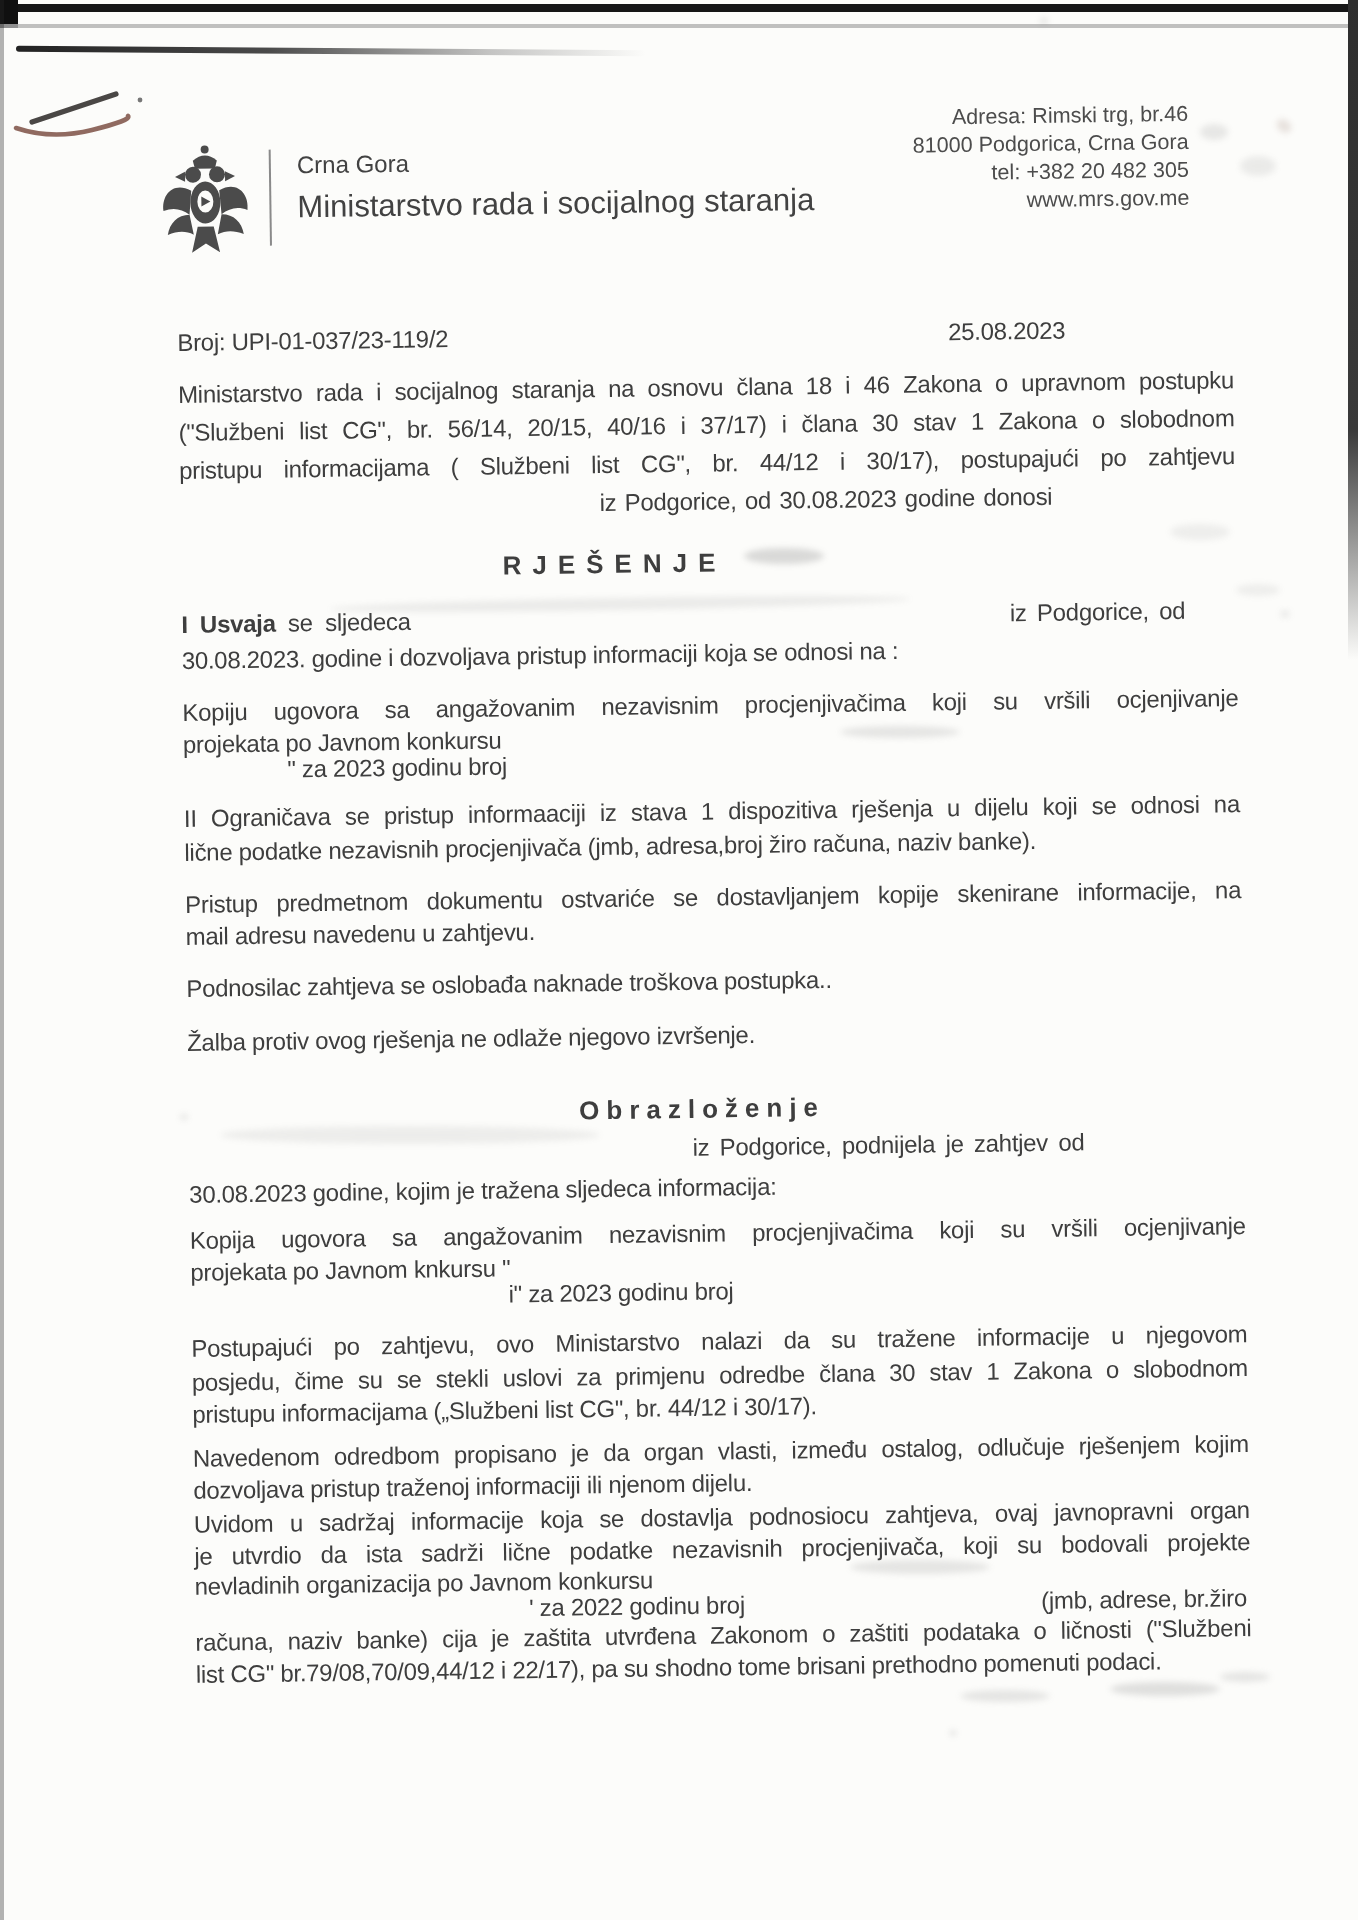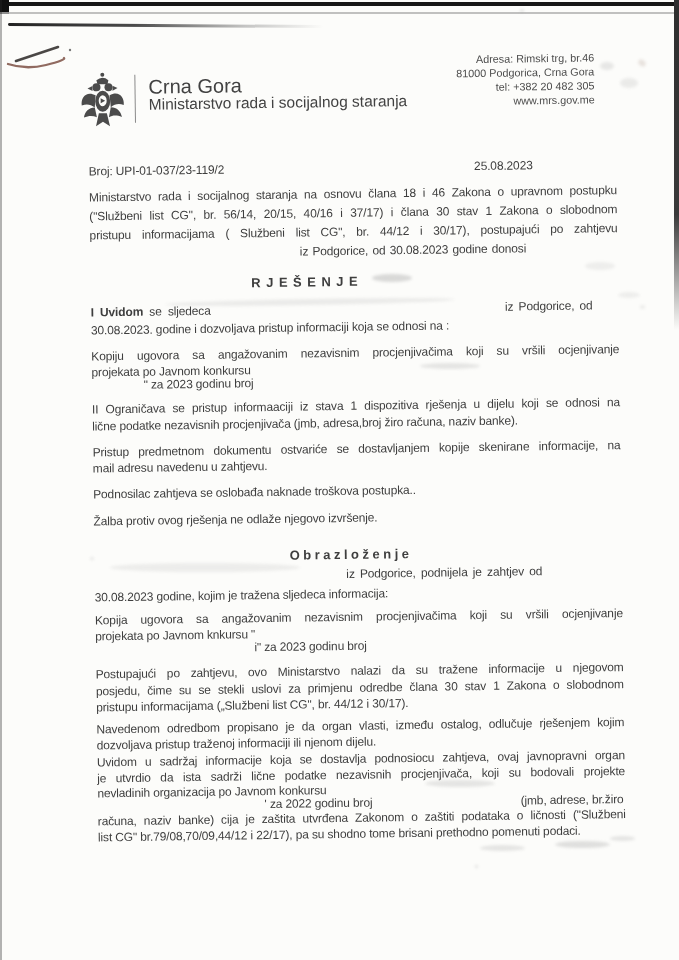--- a/index.html
+++ b/index.html
@@ -13,21 +13,21 @@
               background:linear-gradient(to bottom,#2e2e2e 0%,#3a3a3a 65%,rgba(60,60,60,0) 100%);}
   .edge-left{position:absolute;left:0;top:0;width:2px;height:100%;background:rgba(40,40,40,.35);}
   .penline{position:absolute;left:8px;top:24px;width:315px;height:3px;border-radius:2px;
            transform:rotate(.4deg);
            background:linear-gradient(to right,#222 0%,#4a4a4a 40%,rgba(110,110,110,.4) 75%,rgba(120,120,120,0) 100%);}
   .sm{position:absolute;background:#8a8a8a;filter:blur(1.5px);border-radius:50%;}
   
   .doc{position:absolute;inset:0;transform:rotate(-0.8deg);}
   .logo{position:absolute;left:84px;top:68px;width:48px;height:60px;}
   .divider{position:absolute;left:140px;top:72px;width:1.3px;height:48px;background:#8a8a8a;}
-  .org1{position:absolute;left:154px;top:73px;font-size:20px;color:#424242;}
+  .org1{position:absolute;left:154px;top:73px;font-size:12px;color:#424242;}
   .org2{position:absolute;left:154px;top:93px;font-size:15.5px;color:#424242;}
   .addr{position:absolute;right:79px;top:54px;text-align:right;font-size:10.8px;line-height:14px;color:#4c4c4c;}
   .addr span{display:block;}
   .content{position:absolute;left:93px;top:0;width:528px;height:100%;}
   .ln{position:absolute;left:0;right:0;font-size:12px;line-height:15px;letter-spacing:-0.15px;color:#3e3e3e;}
   .full{text-align:justify;text-align-last:justify;}
   .row{display:flex;}
   .b{font-weight:bold;}
   .t1{font-weight:bold;font-size:13px;letter-spacing:5.5px;text-align:center;transform:translateX(-47px);}
   .t2{font-weight:bold;font-size:13px;letter-spacing:3.5px;text-align:center;transform:translateX(-7px);}
@@ -87,21 +87,21 @@
       </div>
 
       <div class="ln full" style="top:187px;">Ministarstvo rada i socijalnog staranja na osnovu člana 18 i 46 Zakona o upravnom postupku</div>
       <div class="ln full" style="top:206px;">("Službeni list CG", br. 56/14, 20/15, 40/16 i 37/17) i člana 30 stav 1 Zakona o slobodnom</div>
       <div class="ln full" style="top:225px;">pristupu informacijama ( Službeni list CG", br. 44/12 i 30/17), postupajući po zahtjevu</div>
       <div class="ln" style="top:244px;left:210px;right:auto;word-spacing:1px;">iz Podgorice, od 30.08.2023 godine donosi</div>
 
       <div class="ln t1" style="top:274px;">RJEŠENJE</div>
 
       <div class="ln row" style="top:302px;">
-        <span style="word-spacing:3px;"><b class="b">I Uvidom</b><span> se sljedeca</span></span>
+        <span style="word-spacing:3px;"><b class="b">I Usvaja</b><span> se sljedeca</span></span>
         <span style="margin-left:auto;margin-right:26px;word-spacing:2px;">iz Podgorice, od</span>
       </div>
       <div class="ln" style="top:320px;">30.08.2023. godine i dozvoljava pristup informaciji koja se odnosi na :</div>
 
       <div class="ln full" style="top:346px;">Kopiju ugovora sa angažovanim nezavisnim procjenjivačima koji su vršili ocjenjivanje</div>
       <div class="ln" style="top:362px;">projekata po Javnom konkursu</div>
       <div class="ln" style="top:375px;left:52px;right:auto;">" za 2023 godinu broj</div>
 
       <div class="ln full" style="top:399px;">II Ograničava se pristup informaaciji iz stava 1 dispozitiva rješenja u dijelu koji se odnosi na</div>
       <div class="ln" style="top:416px;">lične podatke nezavisnih procjenjivača (jmb, adresa,broj žiro računa, naziv banke).</div>

